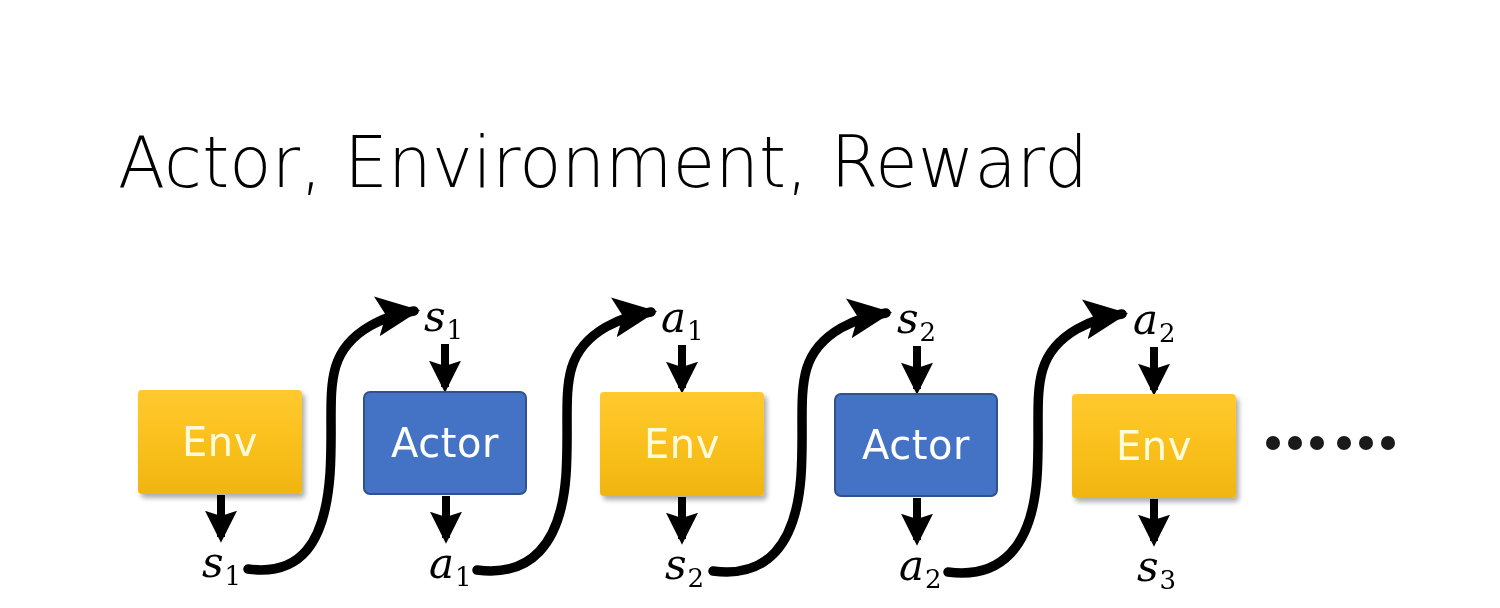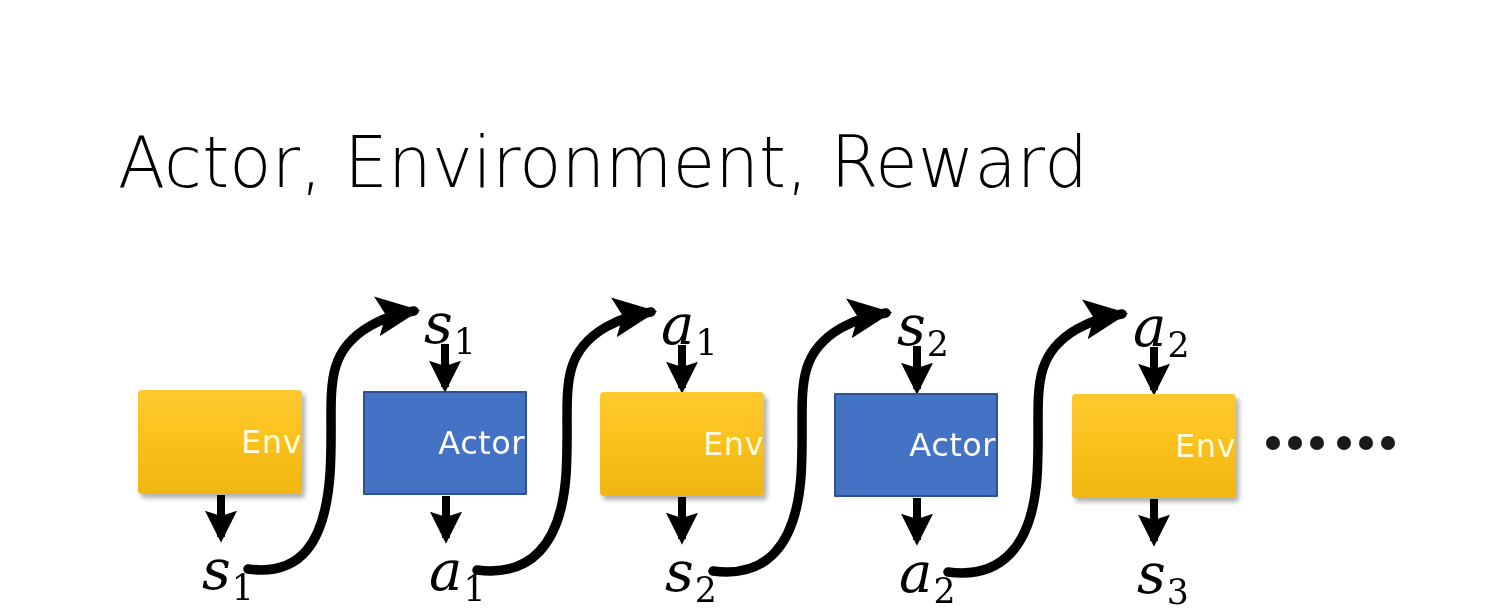--- a/index.html
+++ b/index.html
@@ -51,46 +51,46 @@
   }
 
   
   .node {
     position: absolute;
     width: 164px;
     height: 104px;
     box-sizing: border-box;
     display: flex;
     align-items: center;
-    justify-content: flex-end;
+    justify-content: center;
     font-family: "DejaVu Sans", "Liberation Sans", sans-serif;
     font-weight: 400;
-    font-size: 32px;
+    font-size: 40px;
     line-height: 1;
     letter-spacing: 0.5px;
   }
   .node.env {
     background: linear-gradient(180deg, #FFC92F 0%, #FBC21F 42%, #F0B50F 100%);
     color: #FFFBDC;
     border-radius: 4px;
     box-shadow: 3px 4px 5px rgba(0,0,0,0.32);
   }
   .node.actor {
     background: #4472C4;
     color: #FFFFFF;
     border: 2px solid #2F528F;
-    border-radius: 1px;
+    border-radius: 7px;
   }
 
   
   .mathlabel {
     position: absolute;
     font-family: "DejaVu Serif", "Liberation Serif", serif;
     font-style: italic;
-    font-size: 56px;
+    font-size: 42px;
     line-height: 1;
     color: #000000;
     white-space: nowrap;
     user-select: none;
   }
   .mathlabel sub {
     font-style: normal;
     font-size: 0.62em;
     line-height: 0;
     vertical-align: -0.32em;

